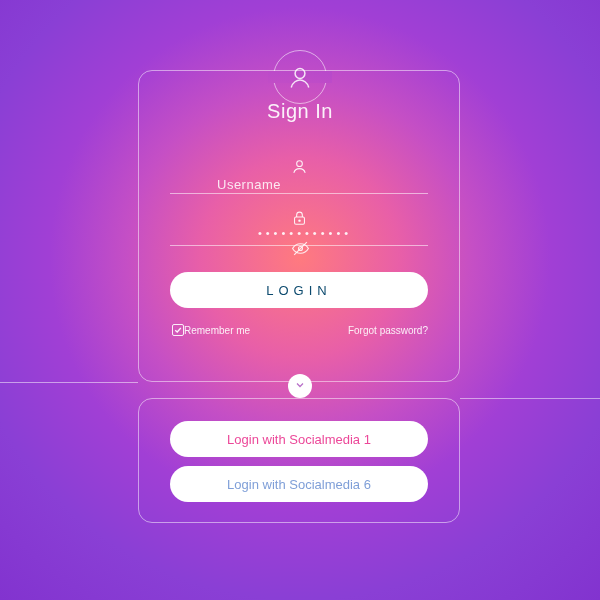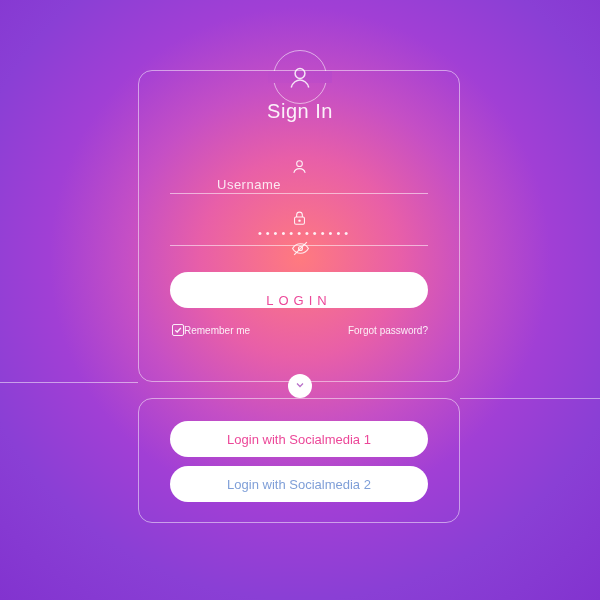--- a/index.html
+++ b/index.html
@@ -126,26 +126,26 @@
   }
 
   .login-btn {
     position: absolute;
     left: 170px;
     top: 272px;
     width: 258px;
     height: 36px;
     border-radius: 18px;
     background: #fff;
-    color: #ec4899;
+    color: #0c4a6e;
     font-size: 13px;
     letter-spacing: 5px;
     font-weight: 400;
     display: flex;
-    align-items: flex-end;
+    align-items: center;
     justify-content: center;
     cursor: pointer;
   }
 
   .row-remember {
     position: absolute;
     left: 172px;
     top: 324px;
     width: 256px;
     display: flex;
@@ -275,14 +275,14 @@
     <svg width="12" height="12" viewBox="0 0 24 24" fill="none" stroke="#b86fc8" stroke-width="2.5">
       <polyline points="6 9 12 15 18 9"></polyline>
     </svg>
   </span>
 </div>
 
 <div class="social-btn social-1">
   <span>Login with Socialmedia 1</span>
 </div>
 <div class="social-btn social-2">
-  <span>Login with Socialmedia 2</span>
+  <span>Login with Socialmedia 6</span>
 </div>
 
 </body></html>

